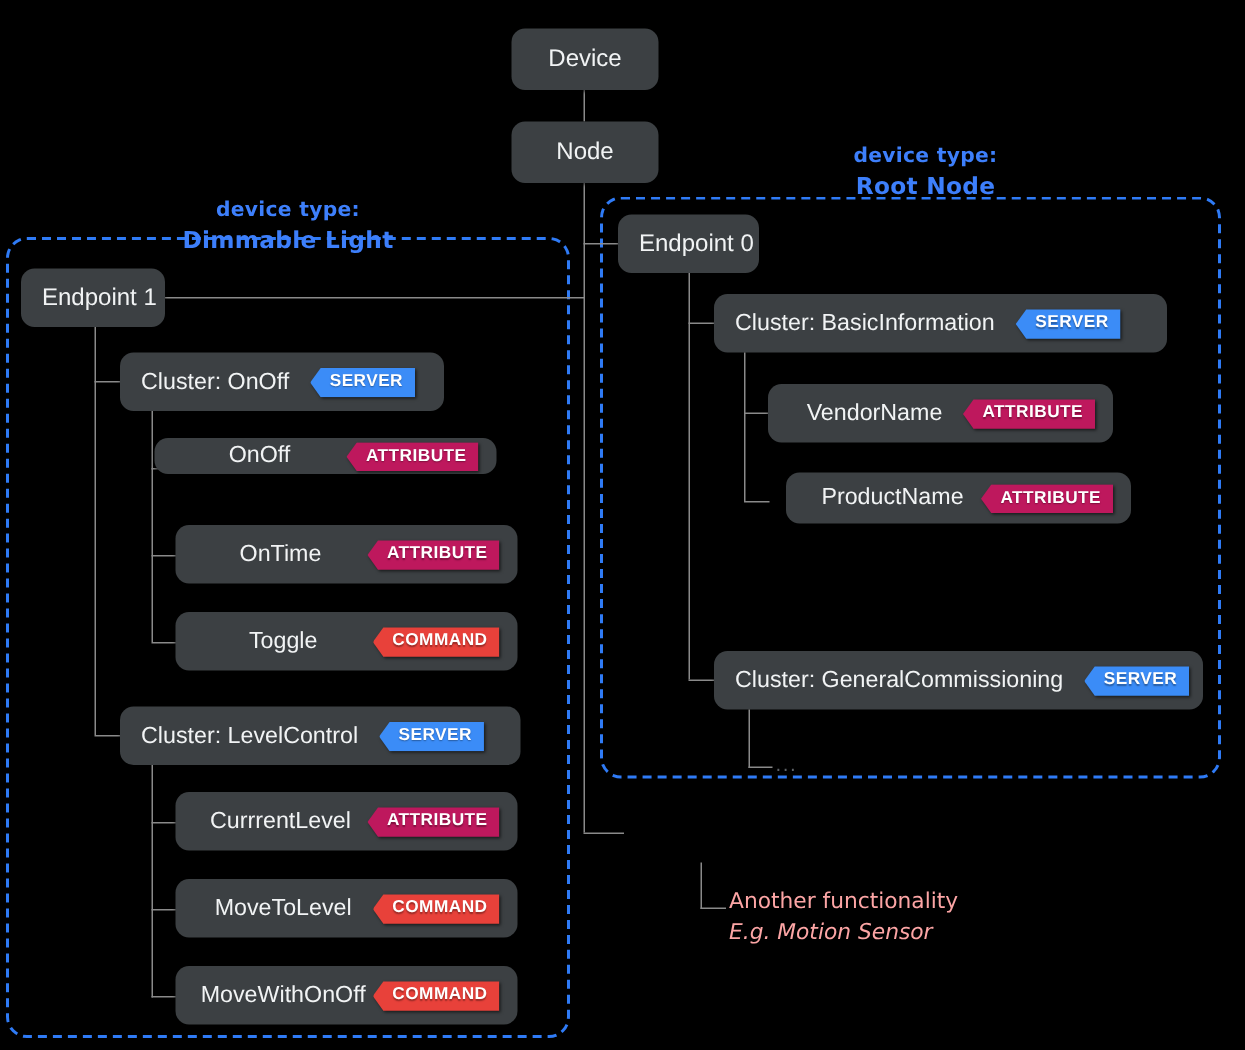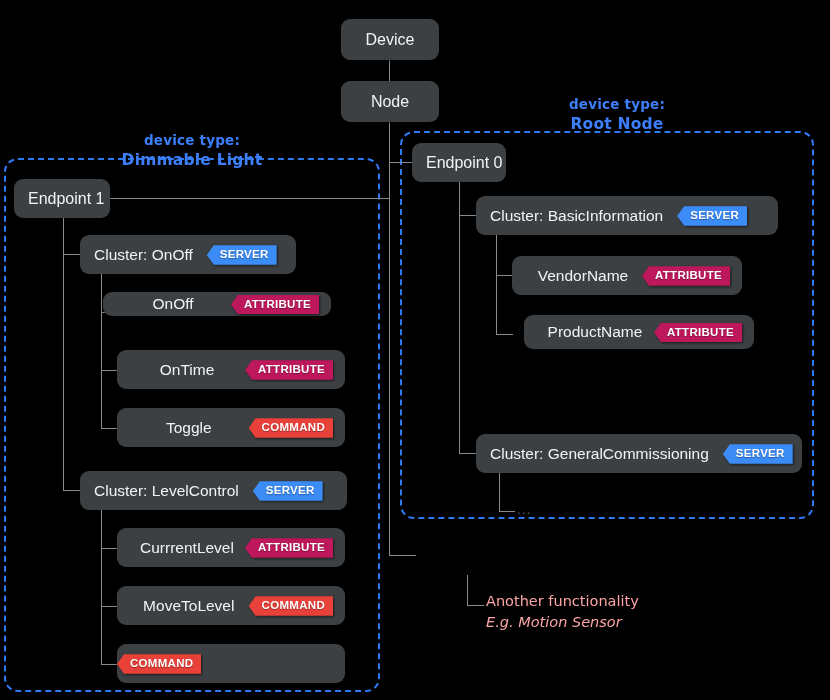--- a/index.html
+++ b/index.html
@@ -259,20 +259,21 @@
       <span class="badge attribute">ATTRIBUTE</span>
     </span>
   </div>
   <div class="box leaf" style="left:117px; top:586px; width:228px; height:39px;">
     <span class="leaf-label">MoveToLevel</span>
     <span class="badge-wrap">
       <span class="badge command">COMMAND</span>
     </span>
   </div>
   <div class="box leaf" style="left:117px; top:644px; width:228px; height:39px;">
+    <span class="leaf-label">MoveWithOnOff</span>
     <span class="badge-wrap">
       <span class="badge command">COMMAND</span>
     </span>
   </div>
 
   <div class="vline" style="left:467px; top:575px; height:31px;"></div>
   <div class="hline" style="left:467px; top:605px; width:17px;"></div>
   <div class="annot" style="left:486px; top:591px;">
     <span class="l1">Another functionality</span>
     <span class="l2">E.g. Motion Sensor</span>

